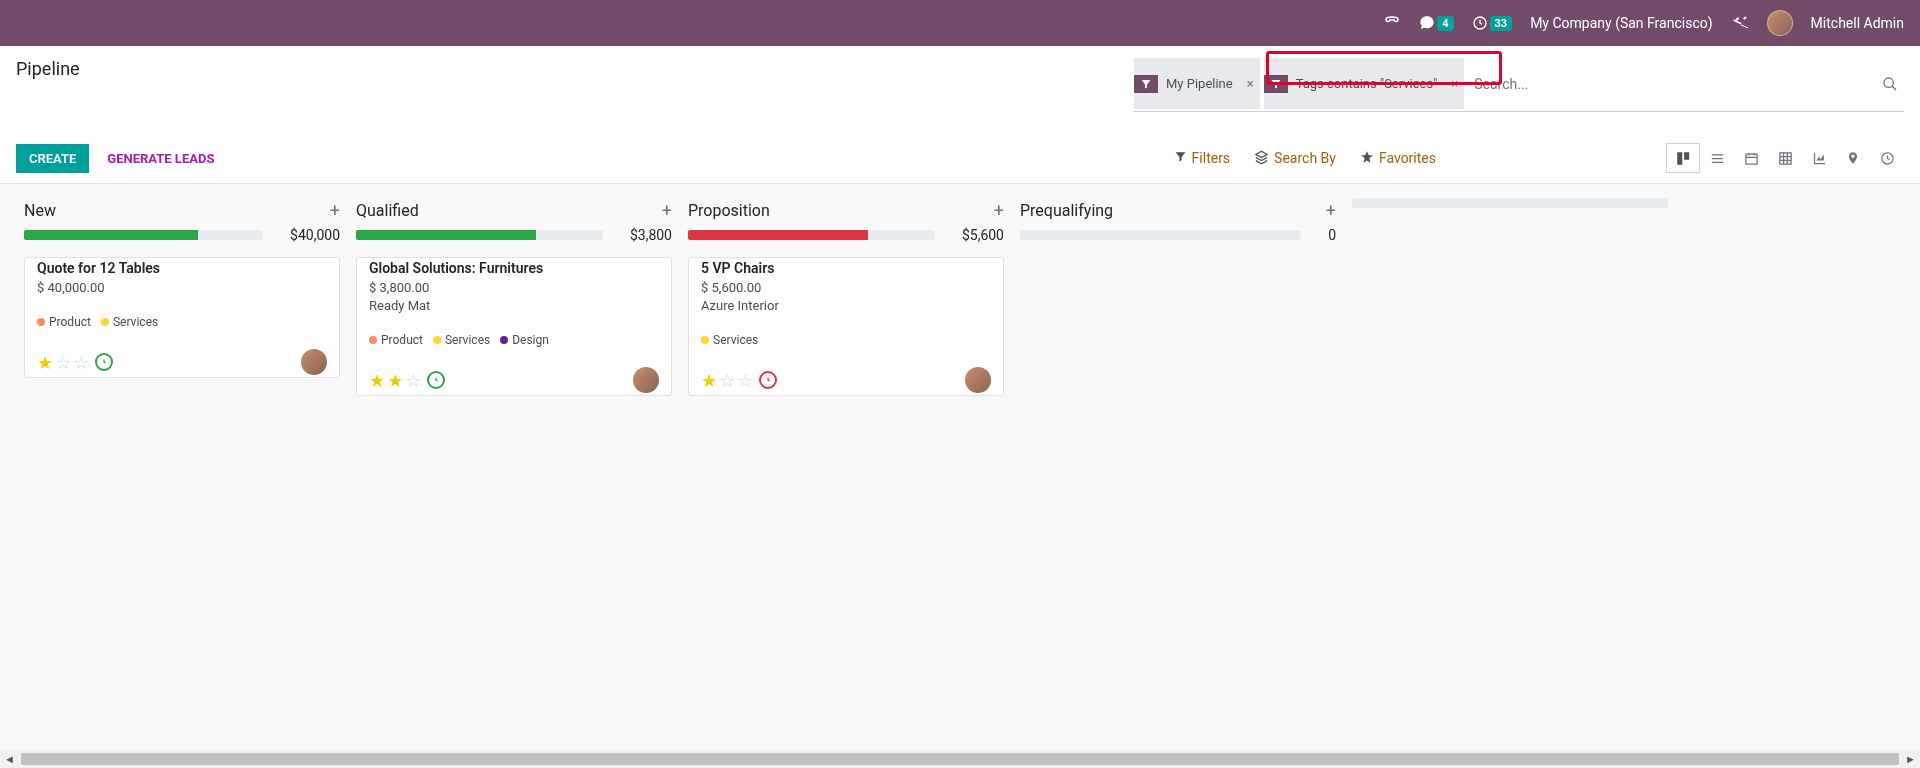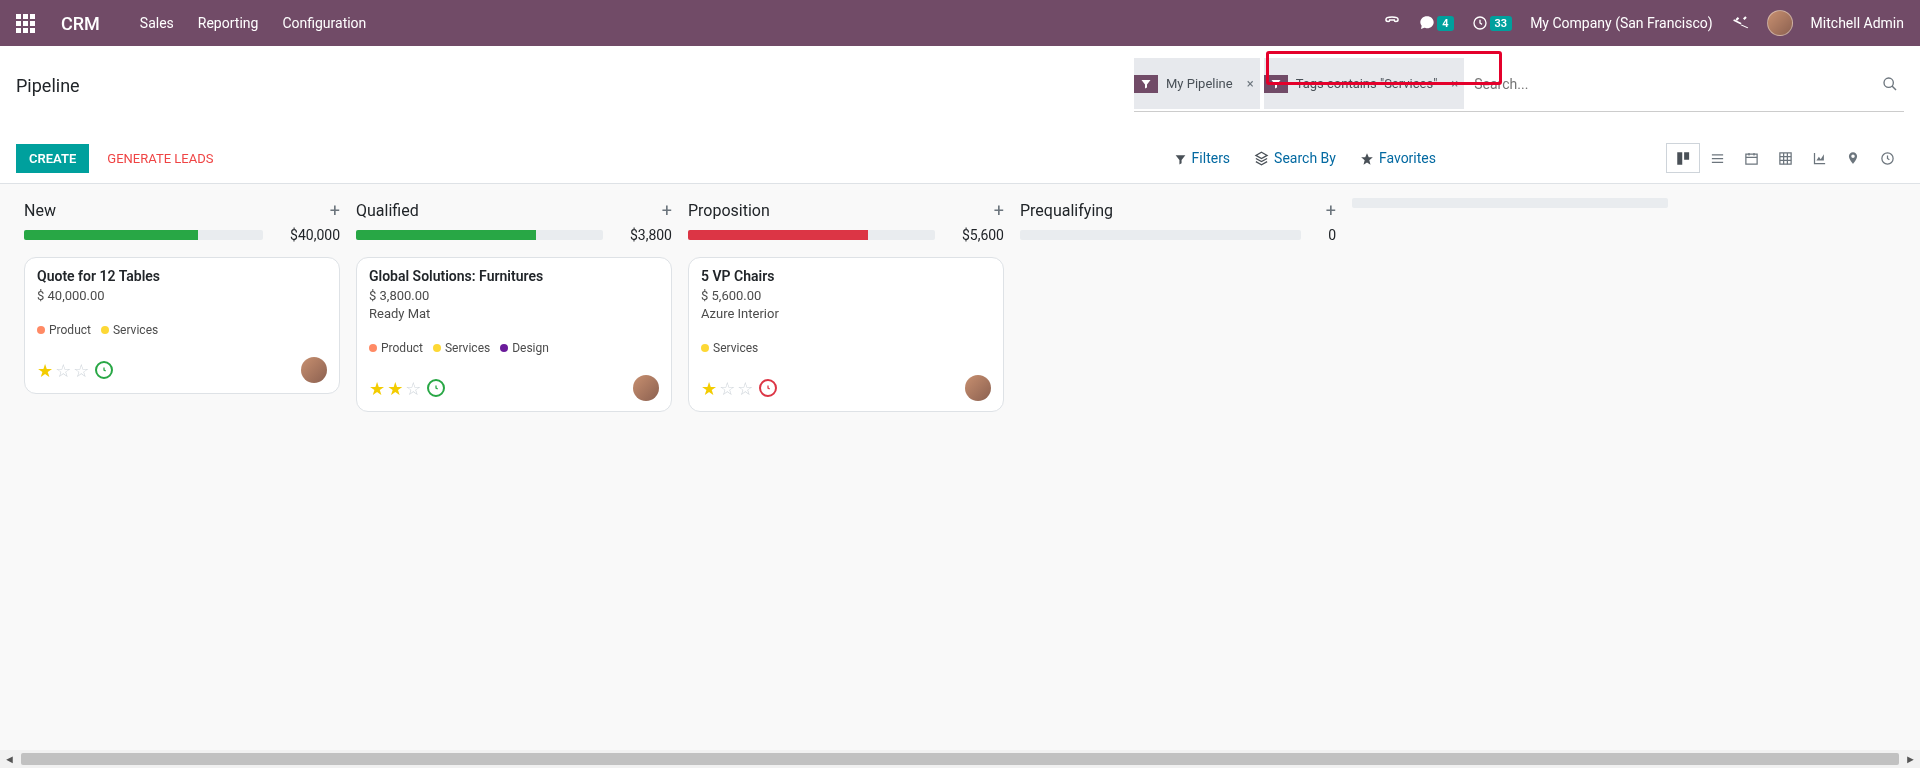--- a/index.html
+++ b/index.html
@@ -9,52 +9,52 @@
 .apps-icon{display:grid;grid-template-columns:repeat(3,5px);grid-gap:2px}
 .apps-icon span{width:5px;height:5px;background:#fff}
 .brand{font-size:18px;font-weight:500;margin-left:6px}
 .nav-menu{display:flex;gap:24px;margin-left:20px}
 .nav-menu span{font-size:14px;cursor:pointer}
 .navbar-right{margin-left:auto;display:flex;align-items:center;gap:18px}
 .badge{background:#00a09d;color:#fff;font-size:11px;padding:1px 5px;border-radius:3px;font-weight:600;margin-left:2px}
 .avatar{width:26px;height:26px;border-radius:50%;background:linear-gradient(135deg,#c89070,#8b6050);border:1px solid rgba(255,255,255,.4)}
 .icon-btn{display:inline-flex;align-items:center;cursor:pointer}
 .control-panel{background:#fff;border-bottom:1px solid #dee2e6;padding:12px 16px 10px}
-.cp-top{display:flex;align-items:center;gap:20px}
+.cp-top{display:flex;align-items:flex-start;gap:20px}
 .breadcrumb{font-size:18px;color:#212529}
 .search-wrap{margin-left:auto;display:flex;align-items:center;border-bottom:1px solid #ccc;padding-bottom:2px;width:770px;position:relative}
 .facets{display:flex;gap:4px}
 .facet{display:flex;align-items:center;background:#e7e9ed;font-size:13px}
 .facet-icon{background:#714b67;color:#fff;padding:3px 6px;display:flex;align-items:center}
 .facet-text{padding:18px 8px;color:#495057}
 .facet-x{padding:0 6px;color:#6c757d;cursor:pointer}
 .facet.filter .facet-icon{background:#714b67}
 .highlight-box{position:absolute;border:3px solid #e4002b;border-radius:3px;pointer-events:none}
 .search-input{border:none;outline:none;font-size:14px;color:#6c757d;background:transparent;padding-left:10px;width:120px}
 .search-mag{margin-left:auto;color:#6c757d;padding:0 6px}
 .cp-bottom{display:flex;align-items:center;margin-top:31px}
 .cp-buttons{display:flex;gap:6px}
 .btn-create{background:#00a09d;border:1px solid #00a09d;color:#fff;padding:6px 12px;font-weight:600;font-size:13px;cursor:pointer}
-.btn-generate{background:#fff;border:none;color:#ef4444;padding:6px 12px;font-weight:400;font-size:13px;cursor:pointer}
+.btn-generate{background:#fff;border:none;color:#a21caf;padding:6px 12px;font-weight:700;font-size:13px;cursor:pointer}
 .search-options{display:flex;gap:24px;margin-left:auto;margin-right:30px}
-.search-opt{display:flex;align-items:flex-end;gap:5px;color:#0369a1;cursor:pointer;font-size:14px}
+.search-opt{display:flex;align-items:flex-start;gap:5px;color:#a16207;cursor:pointer;font-size:14px}
 .cp-right{display:flex;align-items:center;gap:0;margin-left:200px}
 .view-switch{display:flex}
 .view-btn{width:34px;height:30px;display:flex;align-items:center;justify-content:center;cursor:pointer;color:#6c757d;border:1px solid transparent}
 .view-btn.active{border:1px solid #ced4da;background:#fff;color:#495057}
 .kanban{display:flex;padding:14px 16px;gap:0;overflow-x:auto}
 .column{width:332px;flex-shrink:0;padding:0 8px}
 .col-header{display:flex;align-items:center;justify-content:space-between;padding:2px 0 6px}
 .col-title{font-size:16px;color:#212529;font-weight:400}
 .col-plus{color:#6c757d;cursor:pointer;font-size:18px}
 .col-bar-row{display:flex;align-items:center;gap:27px;margin-bottom:14px}
 .col-bar{height:10px;flex:1;background:#e9ecef;border-radius:2px;overflow:hidden}
 .col-bar-fill{height:100%}
 .col-total{font-size:14px;color:#212529;white-space:nowrap}
-.card{background:#fff;border:1px solid #dee2e6;border-radius:12px;padding:10px 12px;margin-bottom:10px}
+.card{background:#fff;border:1px solid #dee2e6;border-radius:3px;padding:2px 12px;margin-bottom:10px}
 .card-title{font-size:14px;font-weight:600;color:#212529;margin-bottom:4px}
 .card-sub{font-size:13px;color:#4c4c4c;margin-bottom:3px}
 .tags{display:flex;gap:10px;flex-wrap:wrap;margin:20px 0}
 .tag{display:flex;align-items:center;gap:4px;font-size:12px;color:#4c4c4c}
 .tag-dot{width:8px;height:8px;border-radius:50%}
 .card-footer{display:flex;align-items:center;justify-content:space-between;margin-top:6px}
 .stars{display:flex;gap:2px;align-items:center}
 .star{color:#ced4da;font-size:18px}
 .star.on{color:#f3cc00}
 .activity-icon{width:18px;height:18px;border:2px solid;border-radius:50%;display:flex;align-items:center;justify-content:center;font-size:10px;margin-left:4px}
@@ -63,39 +63,20 @@
 .card-avatar{width:26px;height:26px;border-radius:50%;background:linear-gradient(135deg,#c89070,#8b6050)}
 .scrollbar{position:fixed;bottom:0;left:0;right:0;height:18px;background:#f1f1f1;display:flex;align-items:center;padding:0 4px}
 .scroll-track{flex:1;height:12px;background:#c1c1c1;border-radius:2px;margin:0 6px}
 .scroll-arrow{color:#555;font-size:11px}
 svg{display:block}
 </style>
 </head>
 <body>
 
 <div class="navbar">
-  <div class="navbar-left">
-    <div class="apps-icon">
-        <span></span>
-        <span></span>
-        <span></span>
-        <span></span>
-        <span></span>
-        <span></span>
-        <span></span>
-        <span></span>
-        <span></span>
-      </div>
-    <span class="brand">CRM</span>
-    <div class="nav-menu">
-      <span>Sales</span>
-      <span>Reporting</span>
-      <span>Configuration</span>
-    </div>
-  </div>
   <div class="navbar-right">
     <span class="icon-btn">
         <svg width="18" height="18" viewBox="0 0 24 24" fill="none" stroke="#fff" stroke-width="2">
           <path d="M4 7c0-2 2-3 8-3s8 1 8 3v1c0 1-1 2-3 2s-2-1-2-2c-1 0-5 0-6 0 0 1 0 2-2 2s-3-1-3-2z"></path>
         </svg>
       </span>
     <span class="icon-btn">
         <svg width="16" height="16" viewBox="0 0 24 24" fill="#fff">
           <path d="M12 2C6 2 2 6 2 11c0 2 1 4 2 5l-1 5 5-2c1 0 3 1 4 1 6 0 10-4 10-9S18 2 12 2z"></path>
         </svg>

